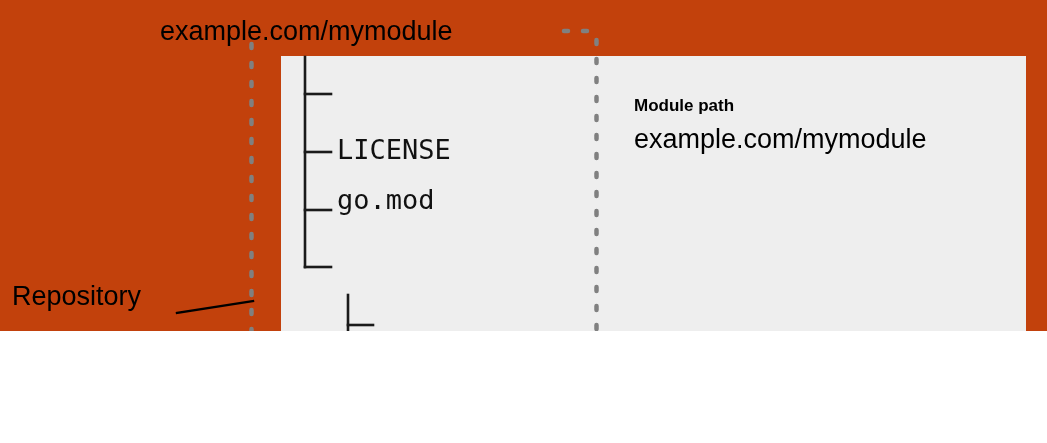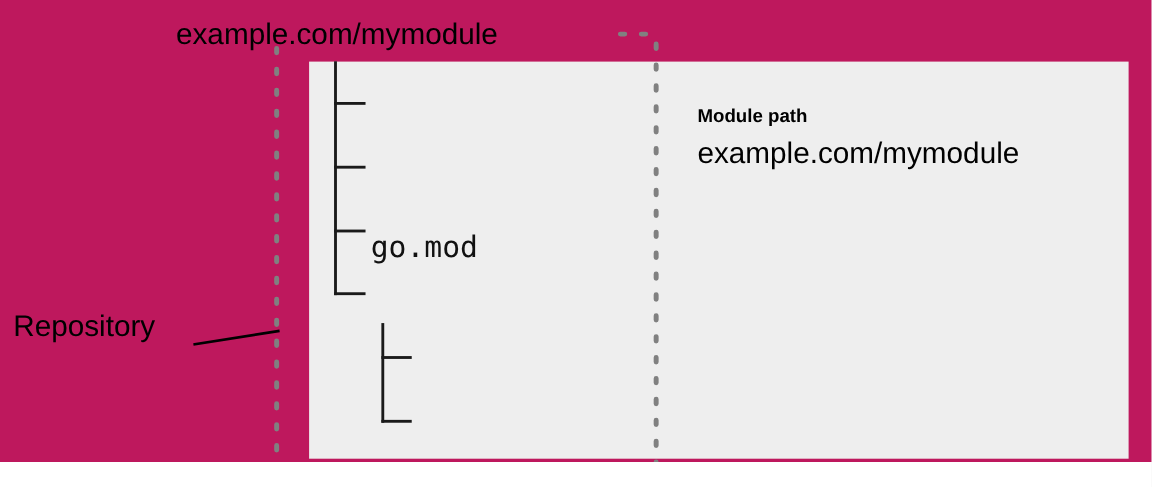--- a/index.html
+++ b/index.html
@@ -3,22 +3,22 @@
 <meta charset="utf-8">
 <style>
   html, body {
     margin: 0;
     padding: 0;
     background: #ffffff;
   }
   #canvas {
     position: relative;
     width: 1047px;
-    height: 420px;
-    background: #be185d;
+    height: 331px;
+    background: #c2410c;
     overflow: hidden;
     font-family: "Liberation Sans", sans-serif;
     color: #000000;
   }
 
   
   .module-panel {
     position: absolute;
     left: 281px;
     top: 56px;
@@ -72,21 +72,21 @@
     position: absolute;
     font-family: "DejaVu Sans Mono", "Liberation Mono", monospace;
     font-size: 27px;
     line-height: 30px;
     white-space: nowrap;
     color: #111111;
   }
   .tree-row.level-1 { left: 56px; }
   .tree-row.level-2 { left: 97px; }
   .r0 { top: 79px; }
-  .r1 { top: 155px; text-align: right; }
+  .r1 { top: 129px; text-align: right; }
   .r2 { top: 195px; }
   .r3 { top: 252px; }
   .r4 { top: 310px; }
   .r5 { top: 368px; }
 
   
   .info-block {
     position: absolute;
     left: 634px;
     top: 90px;
@@ -111,20 +111,21 @@
 
 <div id="canvas">
 
   <div class="module-panel"></div>
 
   <div class="module-label">example.com/mymodule</div>
 
   <div class="repo-label">Repository</div>
 
   <div class="tree">
+    <div class="tree-row level-1 r0">LICENSE</div>
     <div class="tree-row level-1 r1">go.mod</div>
     <div class="tree-row level-2 r5">funcs2.go</div>
   </div>
 
   <div class="info-block">
     <div class="info-title">Module path</div>
     <div class="info-value">example.com/mymodule</div>
   </div>
 
   <svg class="overlay" viewBox="0 0 1047 443" width="1047" height="443">

